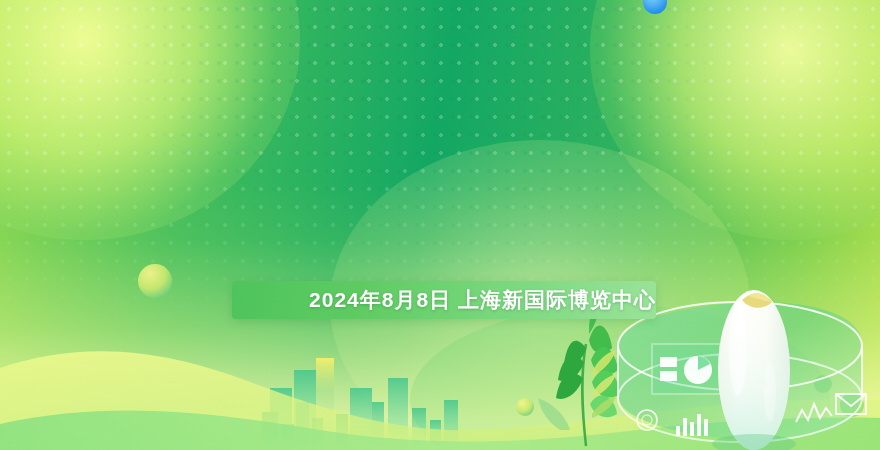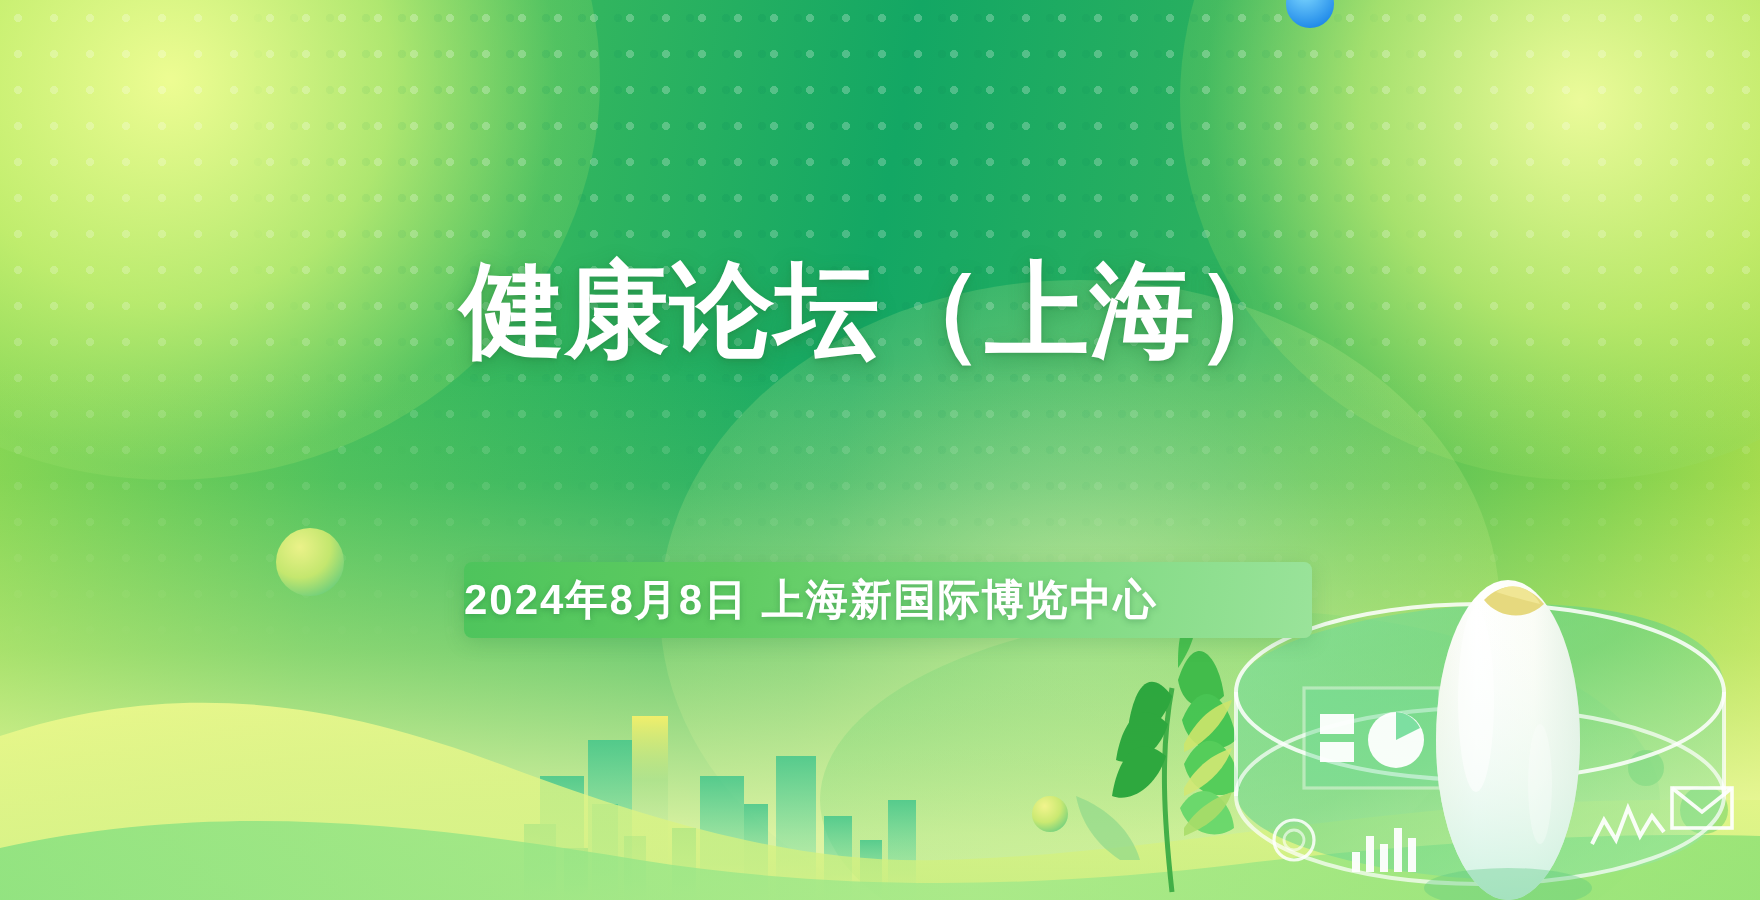--- a/index.html
+++ b/index.html
@@ -53,21 +53,21 @@
     text-shadow:0 3px 10px rgba(40,130,60,.45), 0 1px 2px rgba(40,120,60,.35);
     white-space:nowrap;
   }
   .title .l2{display:block;}
   .pill{
     position:absolute;left:232px;top:281px;
     width:424px;height:38px;
     border-radius:4px;
     background:linear-gradient(100deg,#4ec45c 0%,#5ecb61 30%,#79d77c 62%,#9ae39a 100%);
     box-shadow:0 2px 10px rgba(40,130,60,.22);
-    display:flex;align-items:center;justify-content:flex-start;
+    display:flex;align-items:center;justify-content:flex-end;
   }
   .pill span{
     color:#ffffff;font-size:21px;font-weight:bold;letter-spacing:1px;
     text-shadow:0 1px 3px rgba(30,110,55,.35);
     white-space:nowrap;
   }
 </style>
 </head>
 <body>
 
@@ -222,20 +222,19 @@
       <path d="M748,296 C756,290 766,294 770,302 C762,300 754,298 748,296 Z" fill="#f0e694"></path>
       <ellipse cx="738" cy="350" rx="9" ry="46" fill="#ffffff" opacity=".55"></ellipse>
       <ellipse cx="770" cy="392" rx="6" ry="30" fill="#ffffff" opacity=".30"></ellipse>
     </g>
 
     <ellipse cx="754" cy="444" rx="42" ry="10" fill="#56c77e" opacity=".35"></ellipse>
   </svg>
 
   <div class="content">
     <div class="title">
-      <span class="l2">健康论坛（上海）</span>
     </div>
     <div class="pill">
       <span>2024年8月8日  上海新国际博览中心</span>
     </div>
   </div>
 
 </div>
 
 </body></html>

